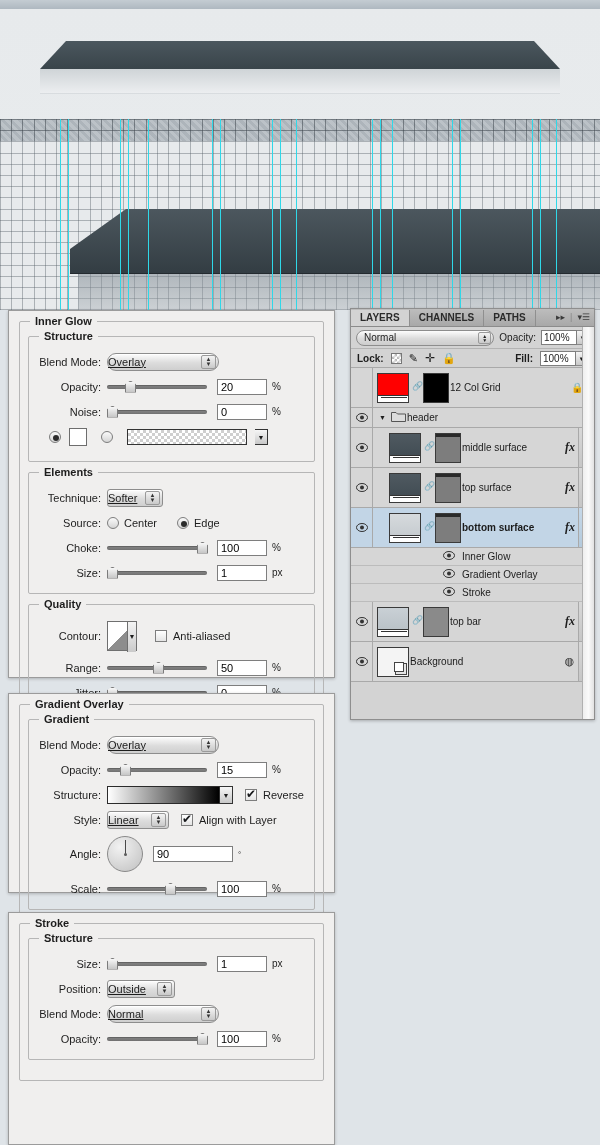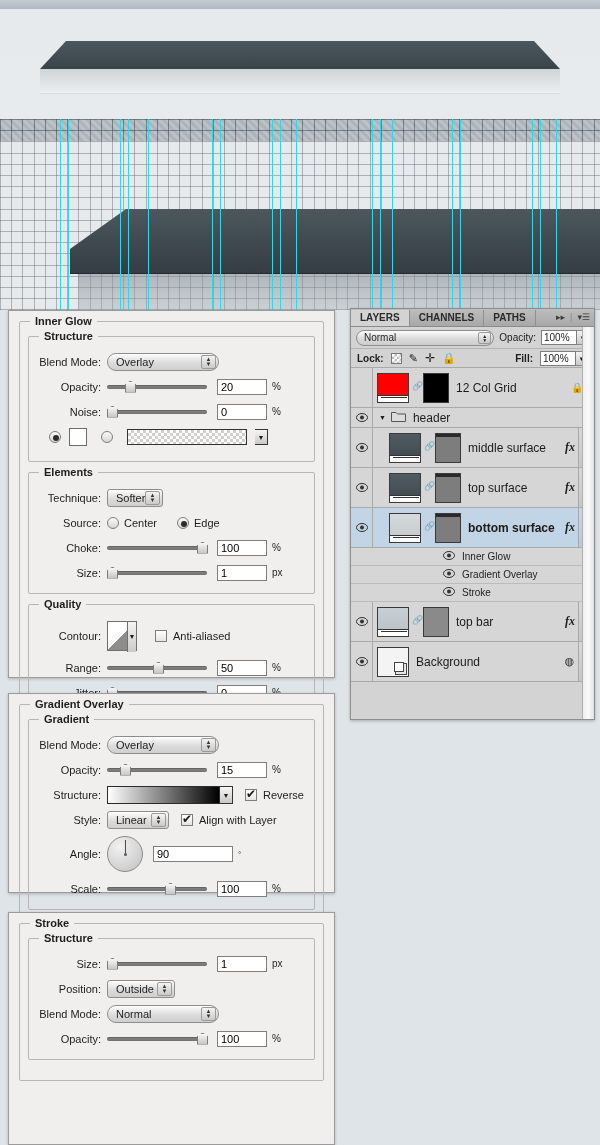--- a/index.html
+++ b/index.html
@@ -53,22 +53,22 @@
   .grpTitle{position:absolute;left:10px;top:-7px;background:#f0efee;padding:0 5px;
     font-weight:bold;font-size:11px;}
 
   .row{display:flex;align-items:center;height:21px;margin-bottom:4px;}
   .lbl{text-align:right;padding-right:6px;font-size:11px;white-space:nowrap;}
   .lbl.w70{width:70px;} .lbl.w56{width:56px;}
 
   
   .sel{position:relative;height:18px;border:1px solid #8d8d8d;border-radius:9px;
     background:linear-gradient(#fdfdfd,#dcdcdc 55%,#cfcfcf);
-    display:inline-flex;align-items:center;padding:0 22px 0 8px;font-size:11px;
-    box-shadow:inset 0 1px 0 #fff;}
+    display:inline-flex;align-items:center;padding:0 22px 0 0;font-size:11px;
+    box-shadow:inset 0 1px 0 #fff;text-decoration:underline;}
   .sel .arrows{position:absolute;right:2px;top:1px;width:15px;height:14px;
     background:linear-gradient(#f3f3f3,#c9c9c9);border:1px solid #9a9a9a;border-radius:2px;
     display:flex;flex-direction:column;align-items:center;justify-content:center;line-height:5px;
     font-size:6px;color:#333;}
   .sel.sm{border-radius:3px;}
 
   
   .num{height:16px;border:1px solid #7e7e7e;background:#fff;width:50px;
     font-size:11px;padding:0 3px;line-height:14px;display:inline-block;}
   .unit{margin-left:5px;font-size:10px;}
@@ -141,21 +141,21 @@
   .layer{display:flex;align-items:center;height:40px;border-bottom:1px solid #a9a9a9;
     background:#d6d6d6;position:relative;}
   .layer.selected{background:#c2d5e6;}
   .eye{width:22px;height:100%;display:flex;align-items:center;justify-content:center;
     border-right:1px solid #a9a9a9;}
   .eye svg{display:block;}
   .thumb-wrap{display:flex;align-items:center;gap:3px;padding-left:4px;}
   .thumb{width:32px;height:30px;border:1px solid #3a3a3a;background:#fff;position:relative;overflow:hidden;}
   .link-ic{width:8px;height:14px;opacity:.8;}
   .mask{width:26px;height:30px;border:1px solid #3a3a3a;background:#000;}
-  .lname{flex:1;padding-left:7px;font-size:12px;color:#1b1b1b;white-space:nowrap;overflow:hidden;}
+  .lname{flex:1;padding-left:1px;font-size:10px;color:#1b1b1b;white-space:nowrap;overflow:hidden;}
   .fx{font-style:italic;font-family:"Liberation Serif",serif;font-weight:bold;font-size:12px;padding-right:3px;}
   .disc{width:16px;height:100%;border-left:1px solid #a9a9a9;
     display:flex;align-items:center;justify-content:center;font-size:7px;color:#333;
     background:linear-gradient(#d8d8d8,#c6c6c6);}
   .grouprow{display:flex;align-items:center;height:20px;border-bottom:1px solid #a9a9a9;background:#d6d6d6;}
   .fxrow{display:flex;align-items:center;height:18px;border-bottom:1px solid #bcbcbc;background:#d6d6d6;
     padding-left:0;}
   .fxrow .txt{font-size:10px;}
   .panel-scroll{position:absolute;right:0;top:18px;bottom:0;width:12px;
     background:linear-gradient(to right,#eee,#fafafa,#e2e2e2);border-left:1px solid #b0b0b0;}

